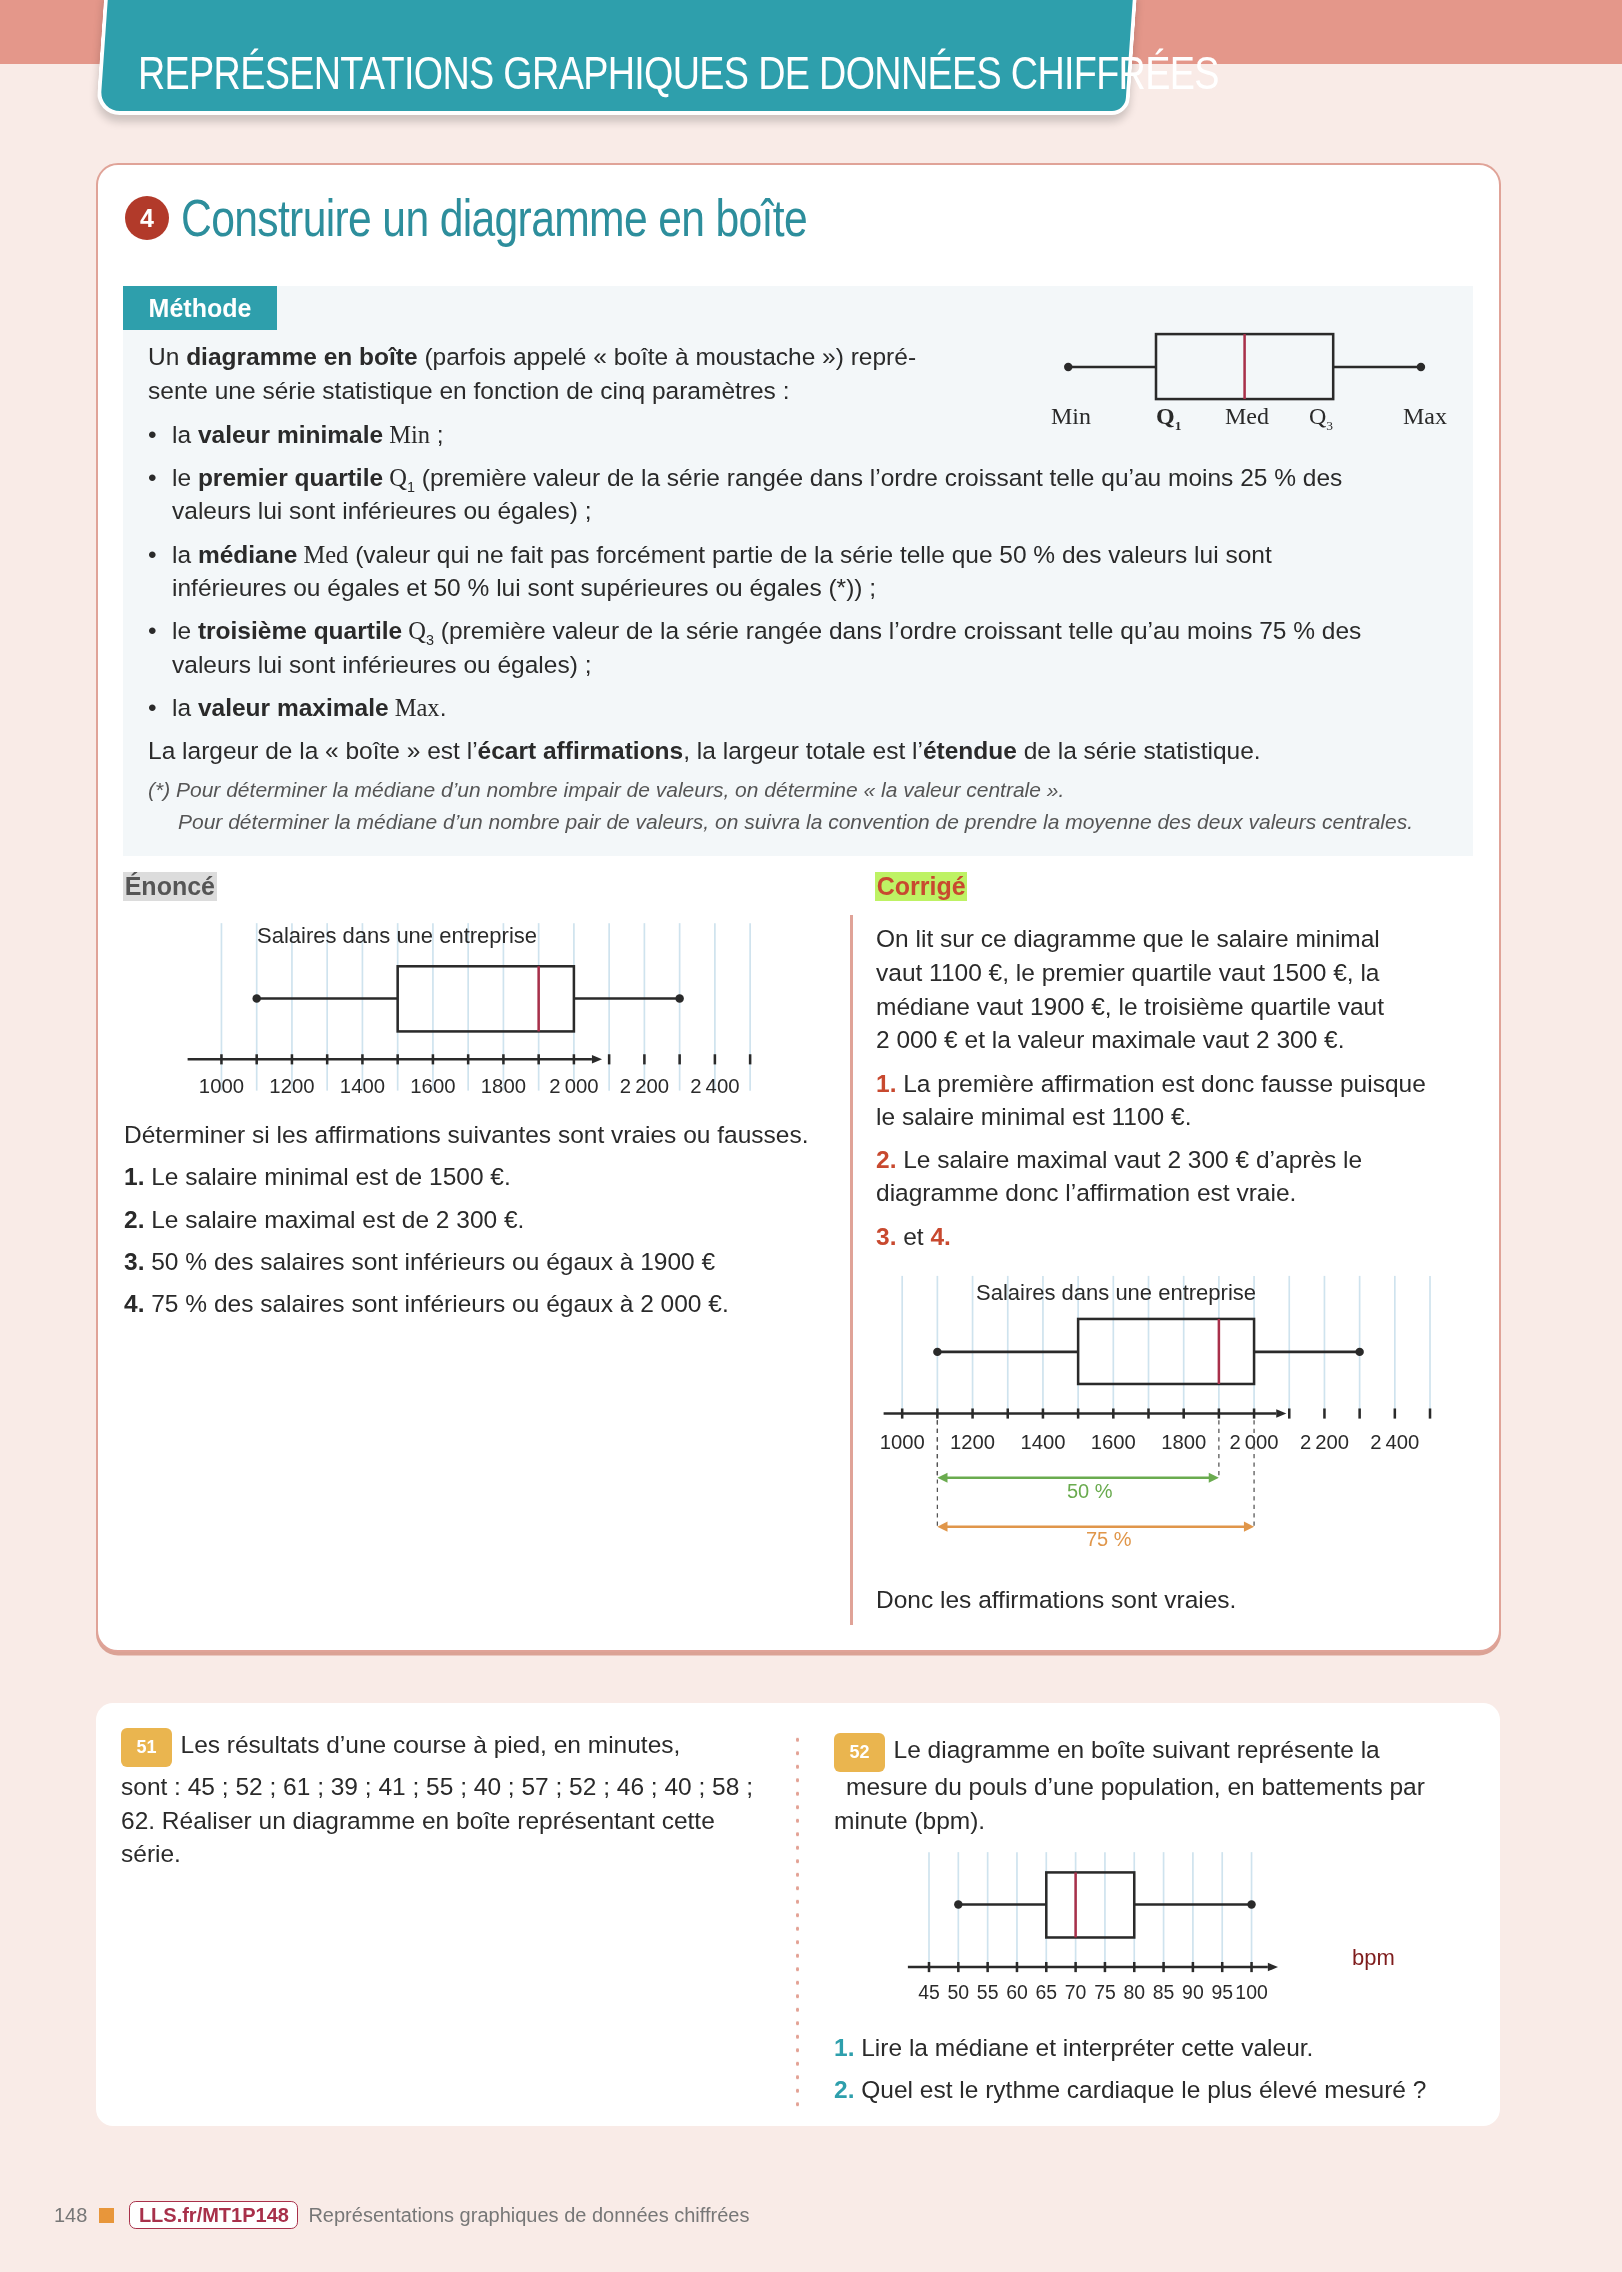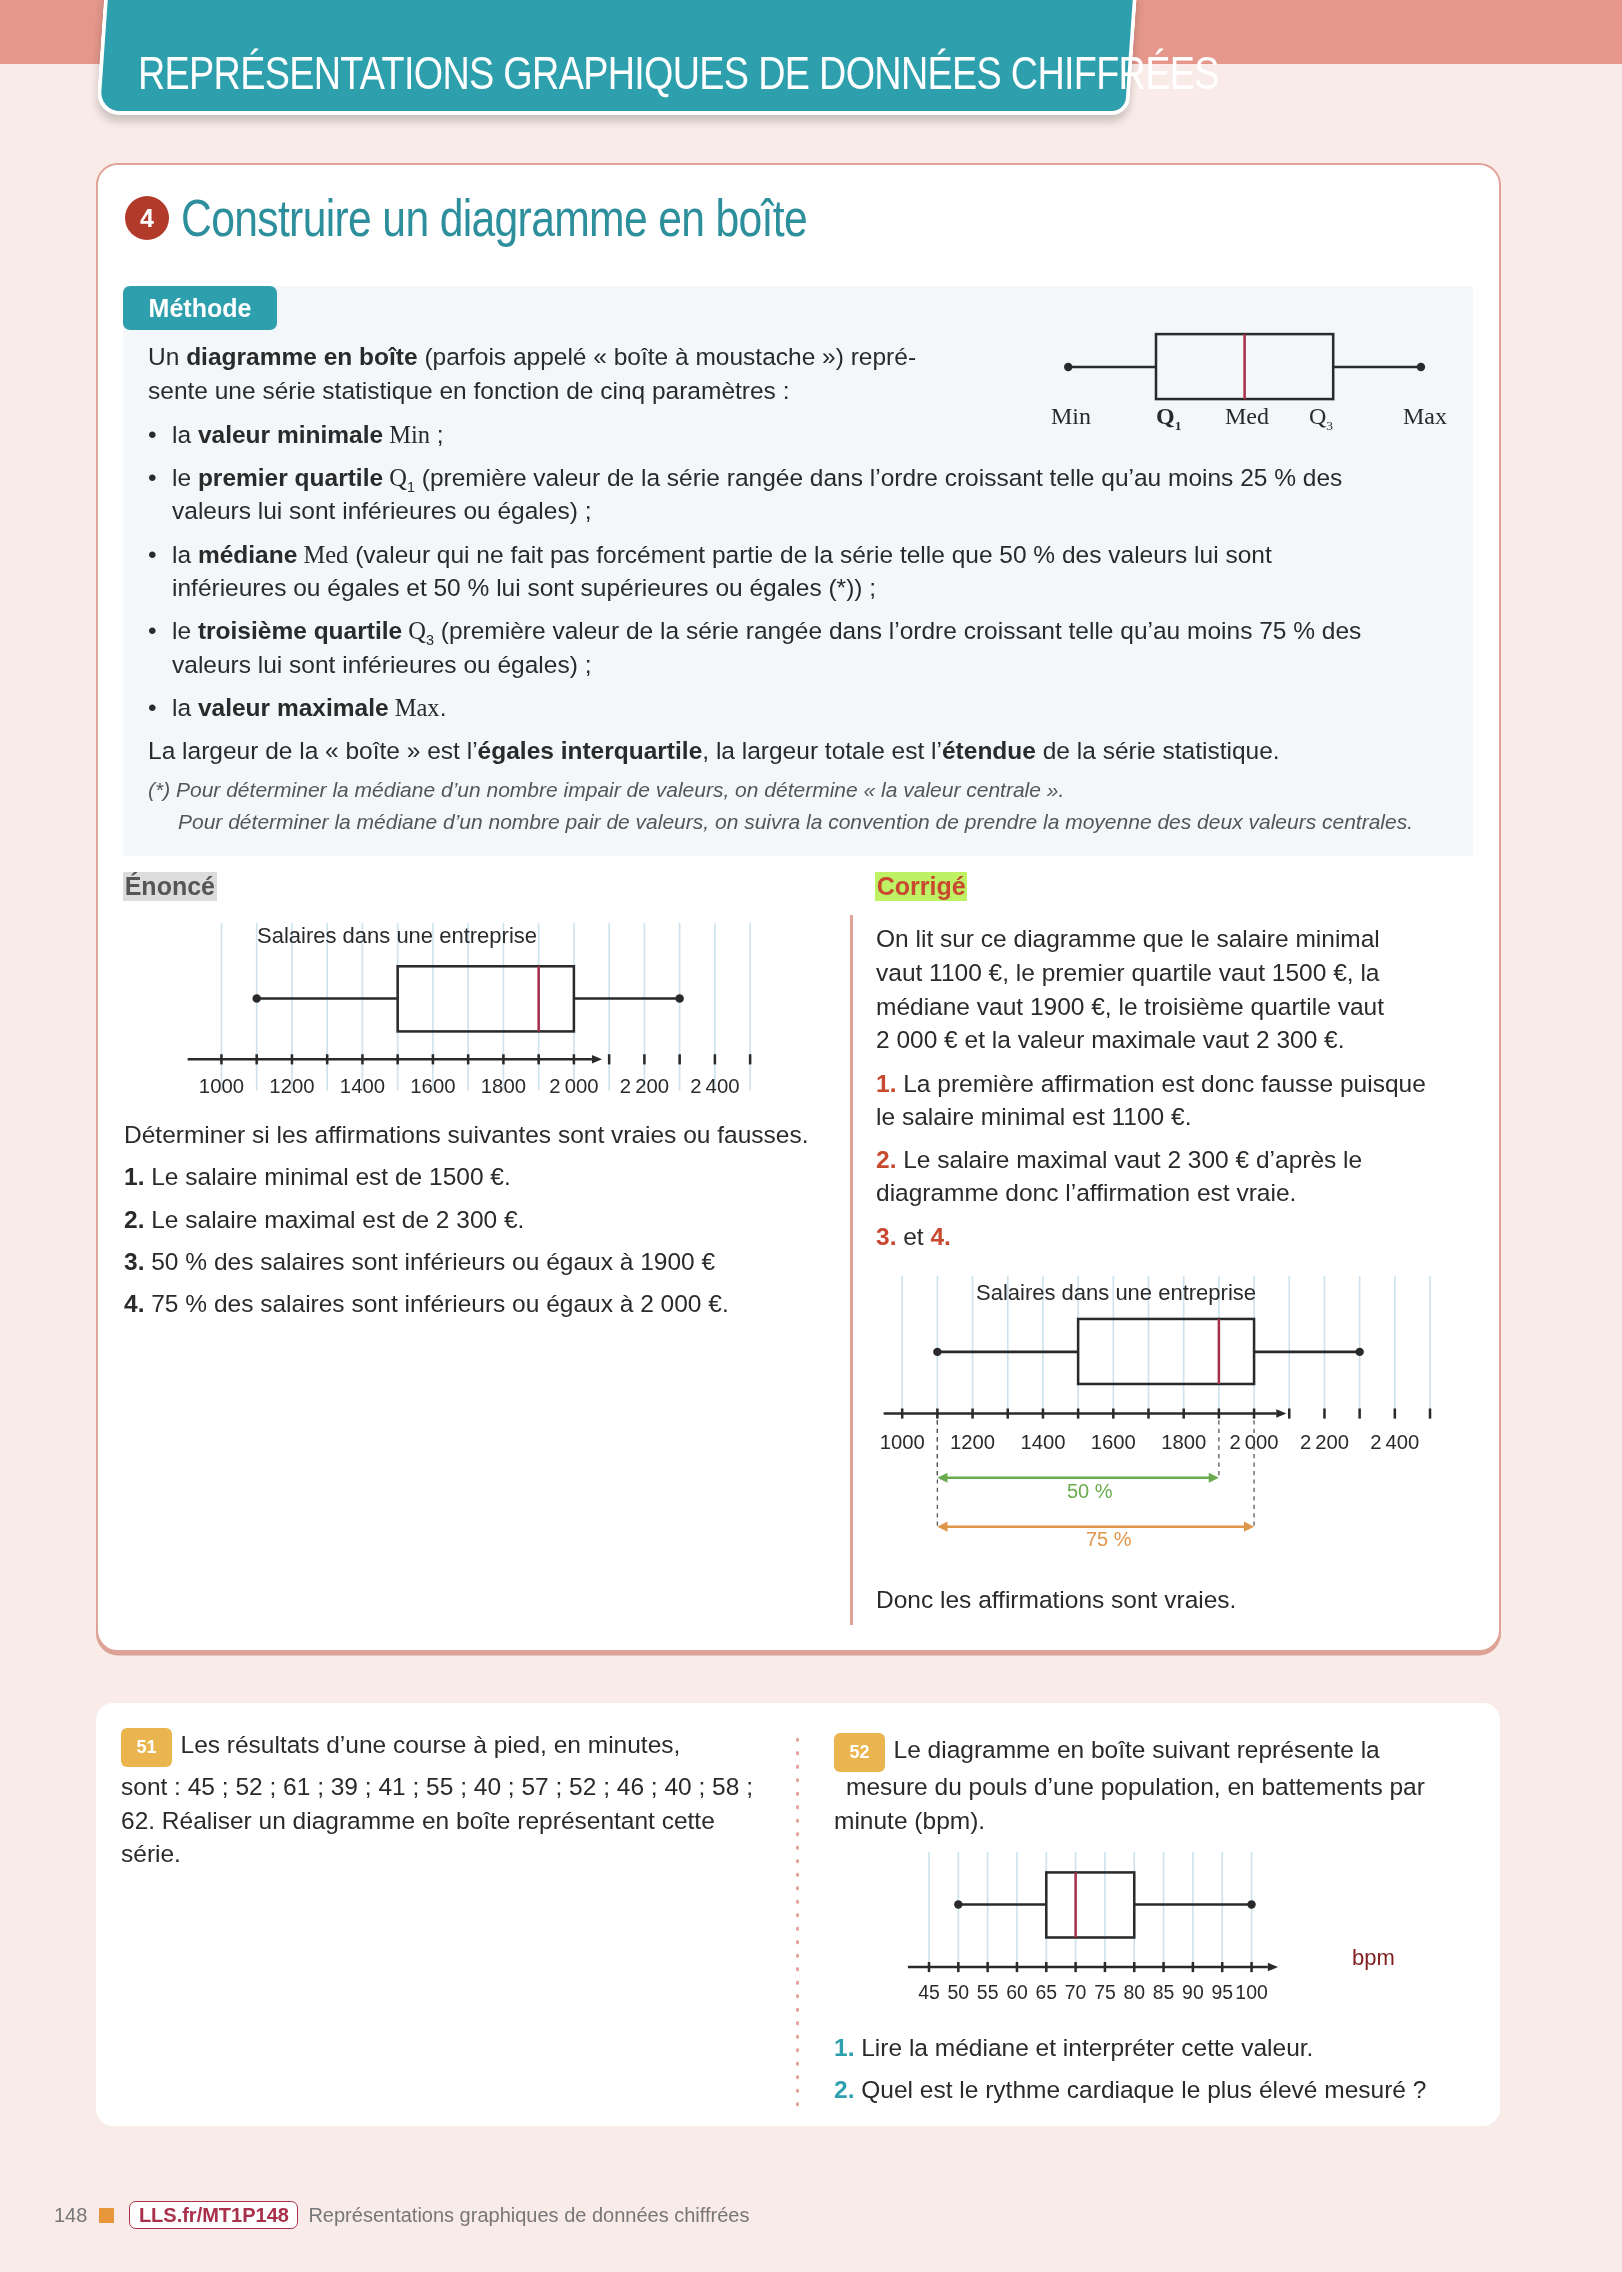--- a/index.html
+++ b/index.html
@@ -42,21 +42,21 @@
   .heading-text {
     font-size: 52px; color: #2d8e9c; transform: scaleX(0.82); transform-origin: left center; white-space: nowrap;
     letter-spacing: -0.8px;
   }
 
   .methode-box {
     position: absolute; left: 123px; top: 286px; width: 1350px; height: 570px; background: #f3f7f9;
   }
   .methode-tag {
     position: absolute; left: 123px; top: 286px; width: 154px; height: 44px; background: #2e9fac;
-    color: #fff; font-weight: bold; font-size: 25px; display: flex; align-items: center; justify-content: center; border-radius: 7px;
+    color: #fff; font-weight: bold; font-size: 25px; display: flex; align-items: center; justify-content: center;
   }
   .mtext { position: absolute; font-size: 24.5px; line-height: 34px; color: #2a2a2a; white-space: nowrap; }
   .mtext b { font-weight: bold; }
   .serif { font-family: "Liberation Serif", serif; }
   .bullet::before { content: "•"; position: absolute; left: -24px; }
   .note { position: absolute; font-size: 21px; font-style: italic; color: #555; white-space: nowrap; }
 
   .schema { position: absolute; left: 1031px; top: 313px; width: 439px; height: 135px; }
 
   .section-label {
@@ -135,21 +135,21 @@
 <div class="mtext bullet" style="left:172px; top:614px;">
   <span>le </span><b>troisième quartile</b><span class="serif"> Q</span><sub style="font-size:14.4px">3</sub><span> (première valeur de la série rangée dans l’ordre croissant telle qu’au moins 75 % des</span>
 </div>
 <div class="mtext" style="left:172px; top:648px;">valeurs lui sont inférieures ou égales) ;</div>
 
 <div class="mtext bullet" style="left:172px; top:691px;">
   <span>la </span><b>valeur maximale</b><span class="serif"> Max</span><span>.</span>
 </div>
 
 <div class="mtext" style="left:148px; top:734px;">
-  <span>La largeur de la « boîte » est l’</span><b>égales interquartile</b><span>, la largeur totale est l’</span><b>étendue</b><span> de la série statistique.</span>
+  <span>La largeur de la « boîte » est l’</span><b>écart affirmations</b><span>, la largeur totale est l’</span><b>étendue</b><span> de la série statistique.</span>
 </div>
 
 <div class="note" style="left:148px; top:778px;">(*) Pour déterminer la médiane d’un nombre impair de valeurs, on détermine « la valeur centrale ».</div>
 <div class="note" style="left:178px; top:810px;">Pour déterminer la médiane d’un nombre pair de valeurs, on suivra la convention de prendre la moyenne des deux valeurs centrales.</div>
 
 <div class="schema">
   <svg width="439" height="135" viewBox="0 0 520 160">
     <line x1="44" y1="64" x2="148" y2="64" stroke="#2a2a2a" stroke-width="3"></line>
     <line x1="358" y1="64" x2="462" y2="64" stroke="#2a2a2a" stroke-width="3"></line>
     <circle cx="44" cy="64" r="5" fill="#2a2a2a"></circle>

